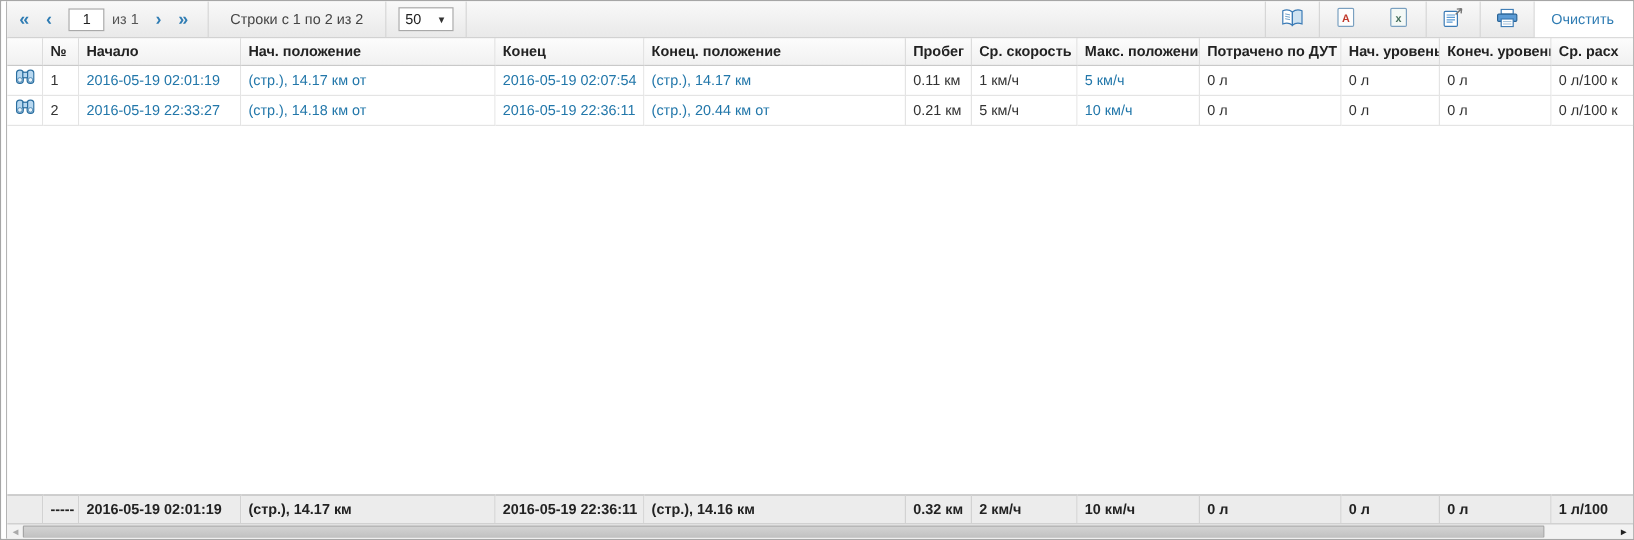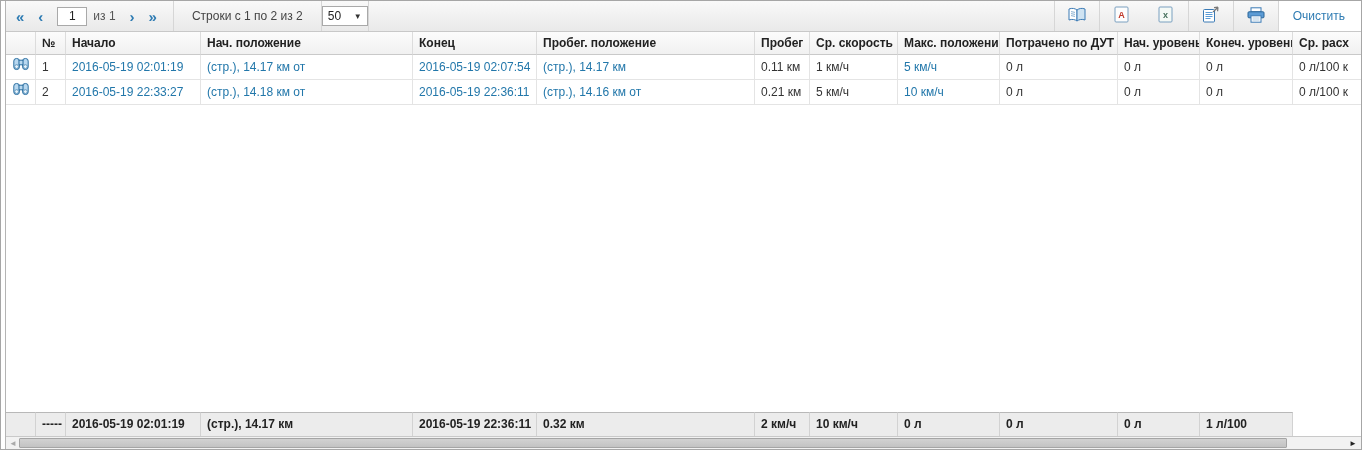--- a/index.html
+++ b/index.html
@@ -25,21 +25,21 @@
   .tb-sep { width: 1px; align-self: stretch; background: #d6d6d6; flex: none; }
   .pager { display: flex; align-items: center; gap: 14px; padding: 0 16px 0 10px; }
   .pg-arrow { color: #2f7cb3; font-size: 15px; font-weight: bold; cursor: pointer; line-height: 1; }
   .page-input {
     width: 30px; height: 19px; border: 1px solid #a9a9a9; background: #fff;
     text-align: center; font-size: 12px; font-family: "Liberation Sans", sans-serif; color: #222;
   }
   .page-of { color: #555; margin-left: -8px; }
   .rows-info { padding: 0 18px; color: #444; text-align: center; }
   .size-select {
-    margin: 0 0; width: 46px; height: 20px; border: 1px solid #a9a9a9; background: #fff;
+    margin: 0 10px; width: 46px; height: 20px; border: 1px solid #a9a9a9; background: #fff;
     display: flex; align-items: center; justify-content: space-between;
     padding: 0 5px; cursor: pointer; color: #222;
   }
   .size-select .caret { font-size: 8px; color: #333; }
   .tb-right { margin-left: auto; display: flex; align-items: center; align-self: stretch; }
   .tb-icon-btn {
     width: 44px; align-self: stretch; display: flex; align-items: center; justify-content: center;
     cursor: pointer;
   }
   .clear-btn {
@@ -177,21 +177,21 @@
         </div>
       </div>
     </div>
 
     <div class="grid-row thead">
       <div class="cell iconcol"></div>
       <div class="cell">№</div>
       <div class="cell">Начало</div>
       <div class="cell">Нач. положение</div>
       <div class="cell">Конец</div>
-      <div class="cell">Пробег. положение</div>
+      <div class="cell">Конец. положение</div>
       <div class="cell">Пробег</div>
       <div class="cell">Ср. скорость</div>
       <div class="cell">Макс. положение</div>
       <div class="cell">Потрачено по ДУТ</div>
       <div class="cell">Нач. уровень</div>
       <div class="cell">Конеч. уровень</div>
       <div class="cell">Ср. расх</div>
     </div>
 
     <div class="grid-row trow">
@@ -229,38 +229,39 @@
             <rect x="6" y="3.2" width="4" height="4.6" fill="#b8d8f0" stroke="#2a6ea0"></rect>
             <circle cx="3.6" cy="9.6" r="1.9" fill="#e9f4fc" stroke="#2a6ea0" stroke-width="0.6"></circle>
             <circle cx="12.4" cy="9.6" r="1.9" fill="#e9f4fc" stroke="#2a6ea0" stroke-width="0.6"></circle>
           </svg>
         </span>
       </div>
       <div class="cell">2</div>
       <div class="cell link">2016-05-19 22:33:27</div>
       <div class="cell link">(стр.), 14.18 км от</div>
       <div class="cell link">2016-05-19 22:36:11</div>
-      <div class="cell link">(стр.), 14.16 км от</div>
+      <div class="cell link">(стр.), 20.44 км от</div>
       <div class="cell">0.21 км</div>
       <div class="cell">5 км/ч</div>
       <div class="cell link">10 км/ч</div>
       <div class="cell">0 л</div>
       <div class="cell">0 л</div>
       <div class="cell">0 л</div>
       <div class="cell">0 л/100 к</div>
     </div>
 
     <div class="filler"></div>
 
     <div class="grid-row total-row">
       <div class="cell iconcol"></div>
       <div class="cell">-----</div>
       <div class="cell">2016-05-19 02:01:19</div>
       <div class="cell">(стр.), 14.17 км</div>
       <div class="cell">2016-05-19 22:36:11</div>
+      <div class="cell">(стр.), 14.16 км</div>
       <div class="cell">0.32 км</div>
       <div class="cell">2 км/ч</div>
       <div class="cell">10 км/ч</div>
       <div class="cell">0 л</div>
       <div class="cell">0 л</div>
       <div class="cell">0 л</div>
       <div class="cell">1 л/100</div>
     </div>
 
     <div class="hscroll">

